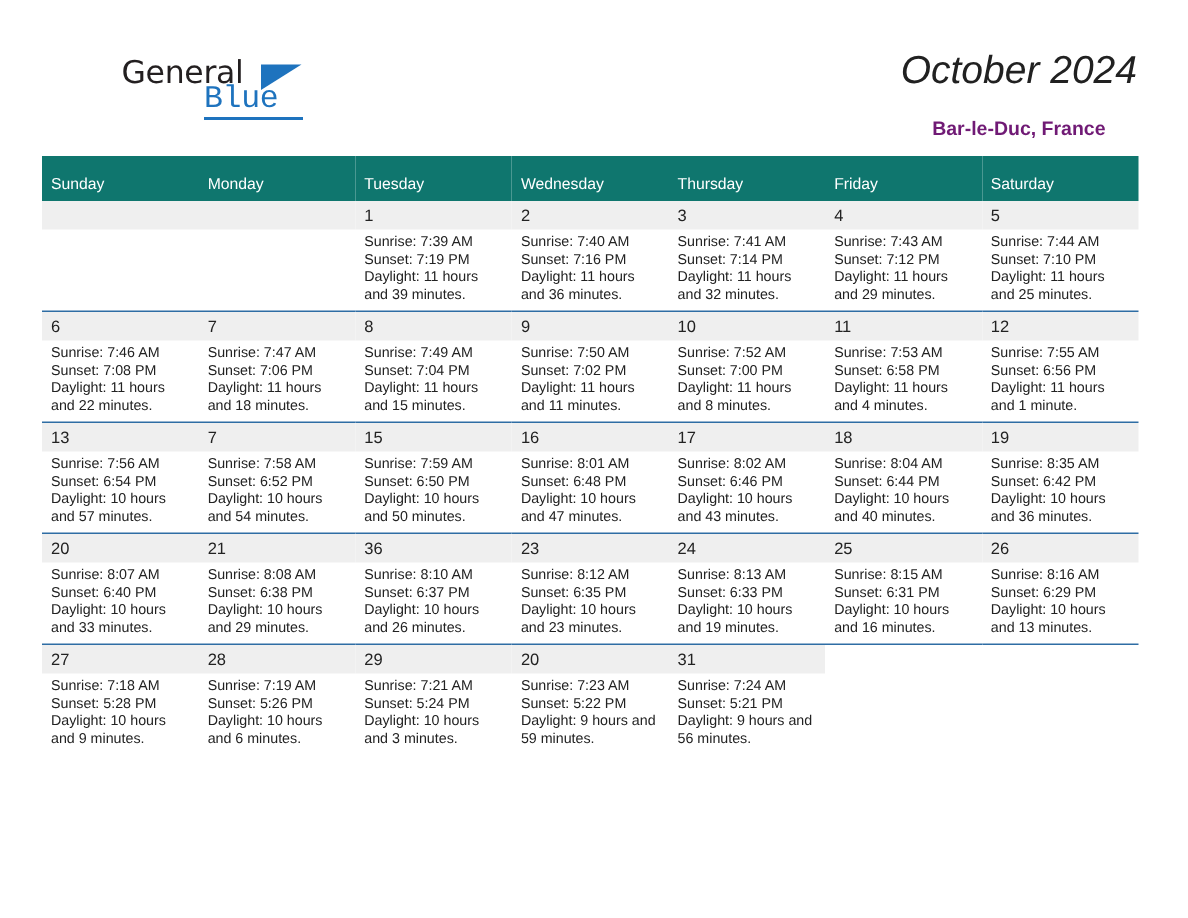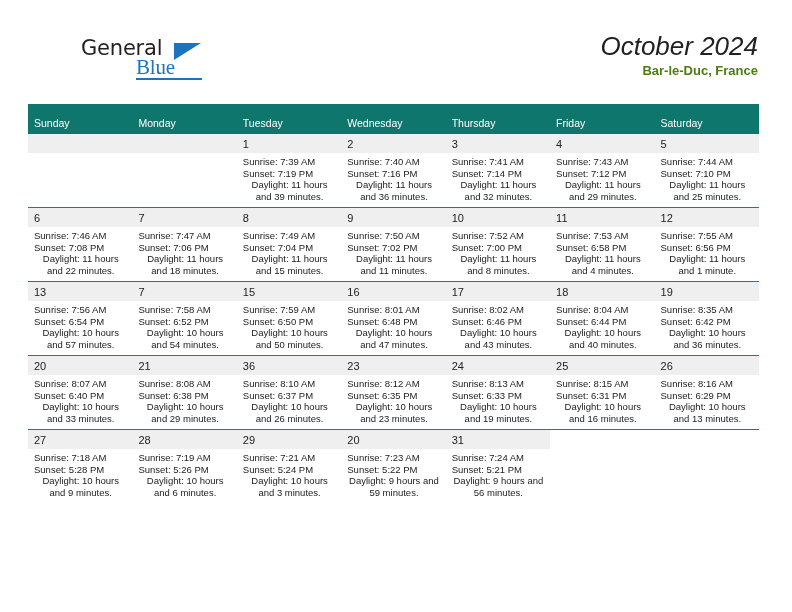--- a/index.html
+++ b/index.html
@@ -47,21 +47,21 @@
     font-family: "DejaVu Sans", sans-serif;
     font-weight: 400;
   }
   .logo-blue {
     position: absolute;
     left: 55px;
     top: 19px;
     font-size: 21px;
     letter-spacing: -0.2px;
     color: #1e73be;
-    font-family: Liberation Serif, serif;
+    font-family: Liberation Mono, monospace;
     font-weight: 400;
   }
   .logo-tri {
     position: absolute;
     left: 93px;
     top: 7px;
     width: 0;
     height: 0;
     border-left: 27px solid #1e73be;
     border-bottom: 17px solid transparent;
@@ -83,26 +83,27 @@
   }
   .cal-title {
     font-size: 26px;
     font-weight: 400;
     color: #212121;
     line-height: 32px;
     white-space: nowrap;
     font-style: italic;
   }
   .cal-subtitle {
-    margin-top: 1px;
+    margin-top: 16px;
     font-size: 13px;
     font-weight: bold;
-    color: #4d7c0f;
+    color: #701a75;
     line-height: 16px;
     white-space: nowrap;
+    text-align: center;
   }
 
   
   .calendar {
     position: absolute;
     left: 28px;
     top: 104px;
     width: 731px;
     border-collapse: collapse;
     table-layout: fixed;
@@ -147,21 +148,20 @@
     padding: 3px 5px 0 6px;
     font-size: 9.5px;
     line-height: 11.6px;
     color: #222222;
   }
   .cell-body div {
     white-space: nowrap;
   }
   .cell-body .wrap {
     white-space: normal;
-    text-align: center;
   }
   td.blank .daynum {
     background: #efefef;
   }
   td.nofill .daynum {
     background: transparent;
   }
 </style>
 </head>
 <body>

